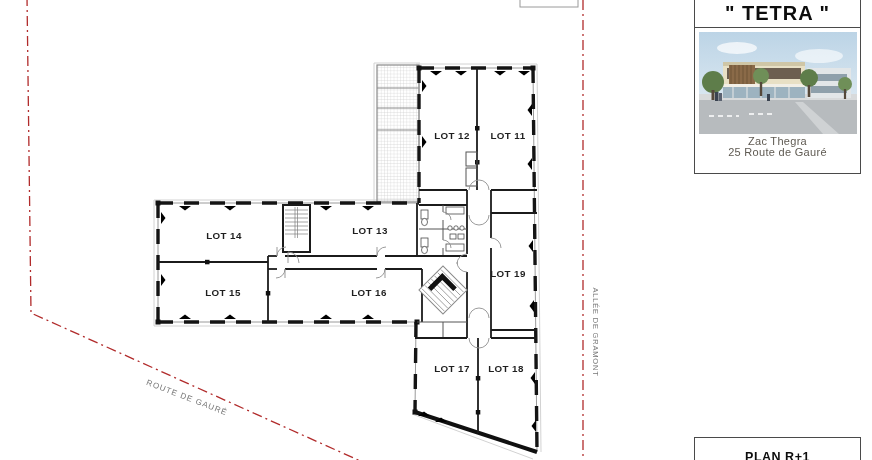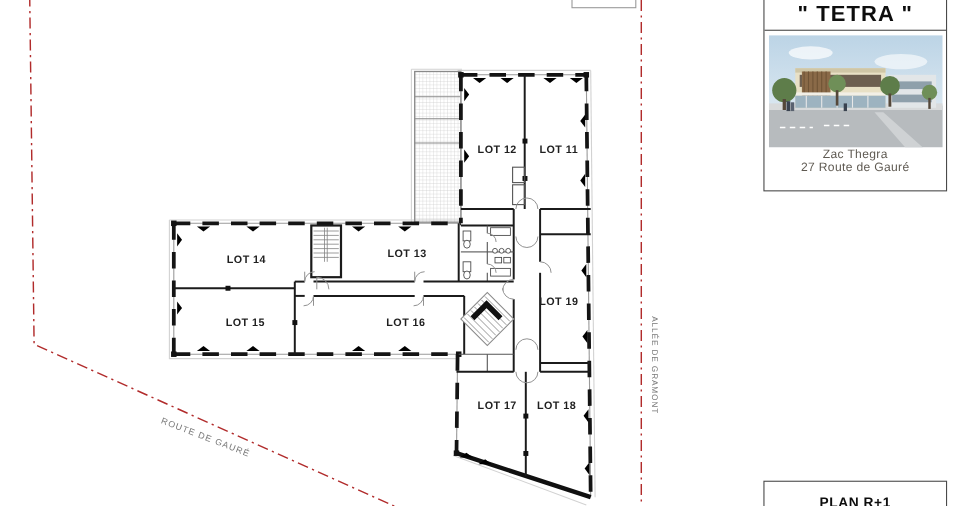--- a/index.html
+++ b/index.html
@@ -281,19 +281,19 @@
       <rect x="108.7" y="53" width="2.6" height="12" fill="#55483a"></rect>
     <circle cx="146" cy="52" r="7" fill="#6f8f58"></circle>
       <rect x="144.9" y="57" width="2.2" height="10" fill="#55483a"></rect>
     <path d="M10,84 H40 M50,82 H74" stroke="#ffffff" stroke-width="1.4" stroke-dasharray="5 4"></path>
     <rect x="16" y="60" width="3.5" height="9" fill="#3a4350"></rect>
     <rect x="20" y="61" width="3" height="8" fill="#5a6270"></rect>
     <rect x="68" y="62" width="3" height="7" fill="#3a4350"></rect>
   </svg>
   <div class="addr">
     <div>Zac Thegra</div>
-    <div>27 Route de Gauré</div>
+    <div>25 Route de Gauré</div>
   </div>
 </div>
 
 <div class="pblock">
   <div class="ptitle">PLAN R+1</div>
 </div>
 
 </body></html>

